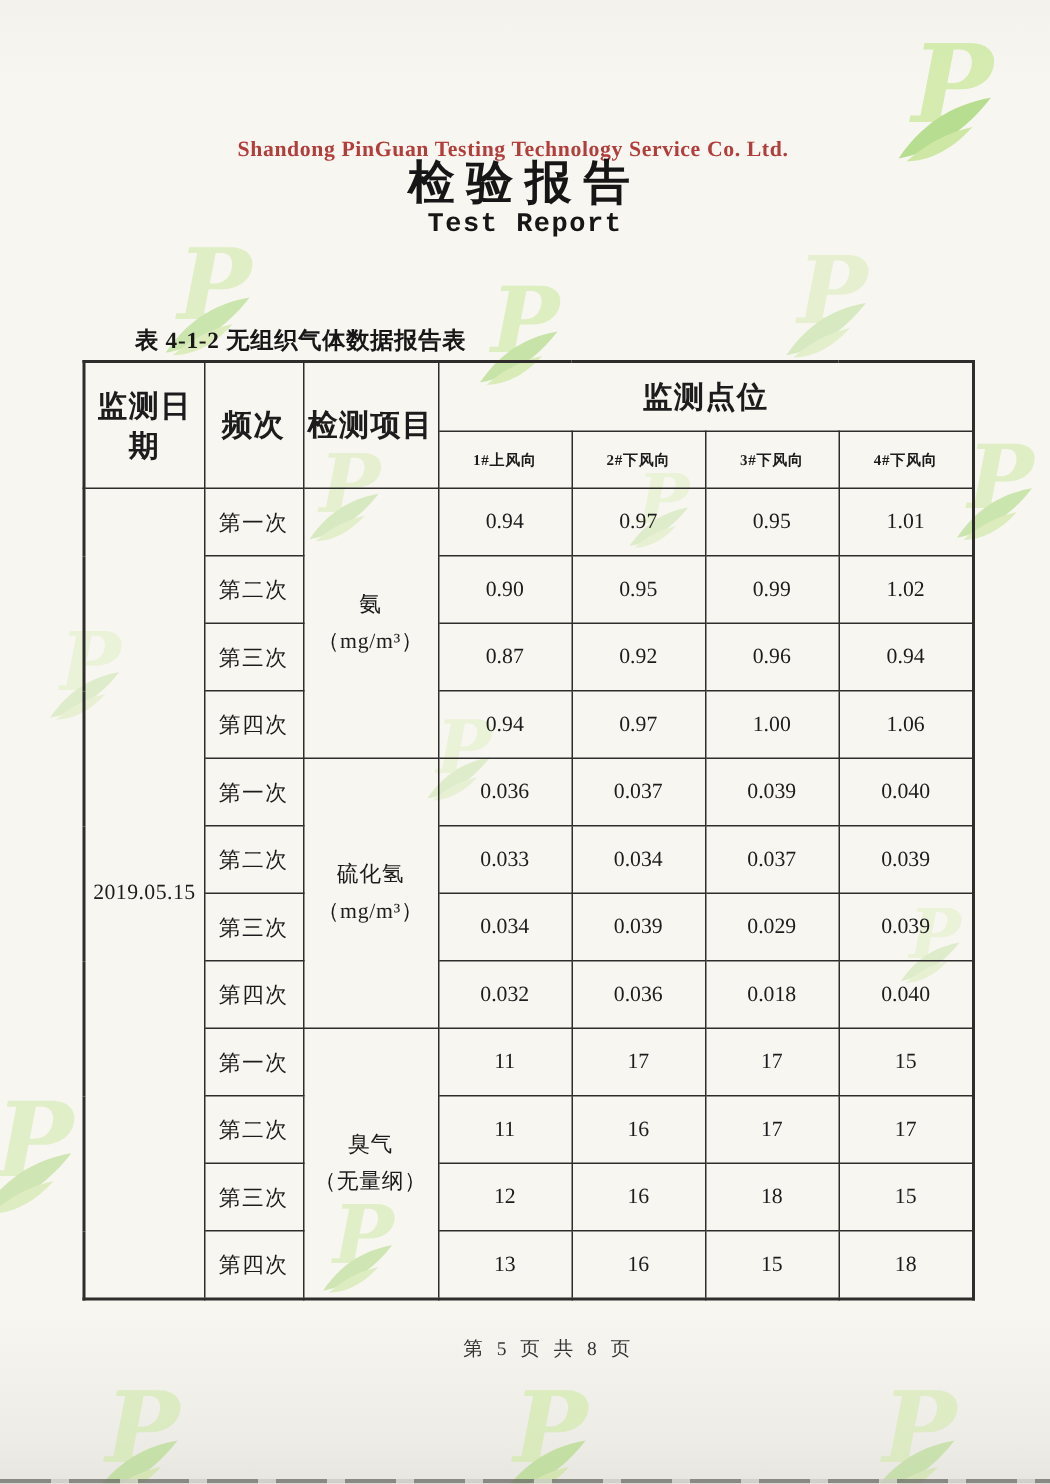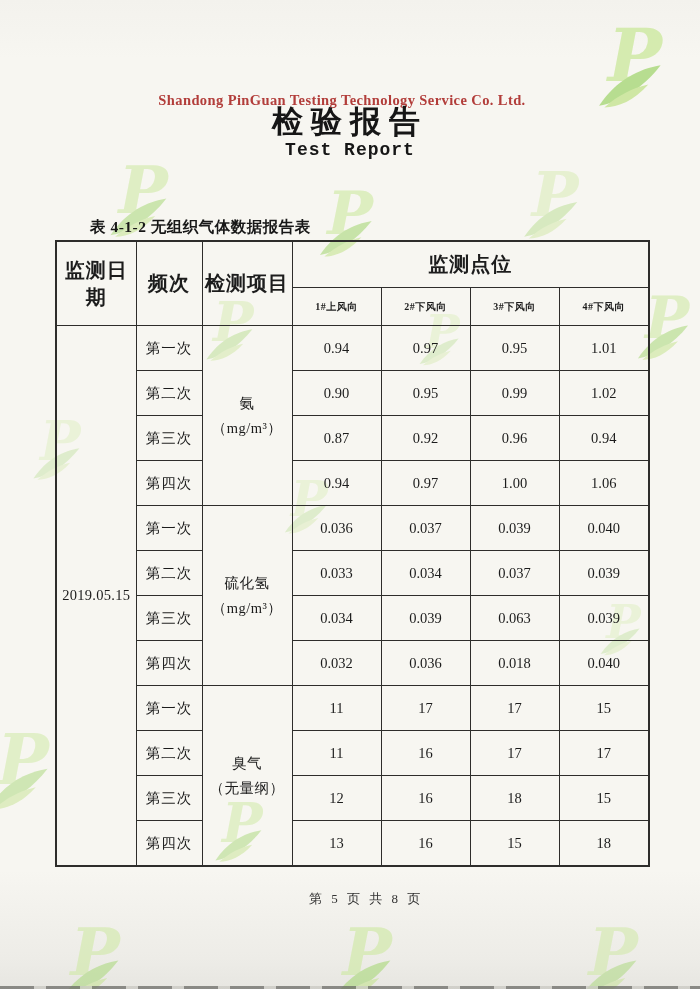--- a/index.html
+++ b/index.html
@@ -226,21 +226,21 @@
         <td class="freq-cell">第二次</td>
         <td class="value-cell">0.033</td>
         <td class="value-cell">0.034</td>
         <td class="value-cell">0.037</td>
         <td class="value-cell">0.039</td>
       </tr>
       <tr class="body-row">
         <td class="freq-cell">第三次</td>
         <td class="value-cell">0.034</td>
         <td class="value-cell">0.039</td>
-        <td class="value-cell">0.063</td>
+        <td class="value-cell">0.029</td>
         <td class="value-cell">0.039</td>
       </tr>
       <tr class="body-row">
         <td class="freq-cell">第四次</td>
         <td class="value-cell">0.032</td>
         <td class="value-cell">0.036</td>
         <td class="value-cell">0.018</td>
         <td class="value-cell">0.040</td>
       </tr>
 

